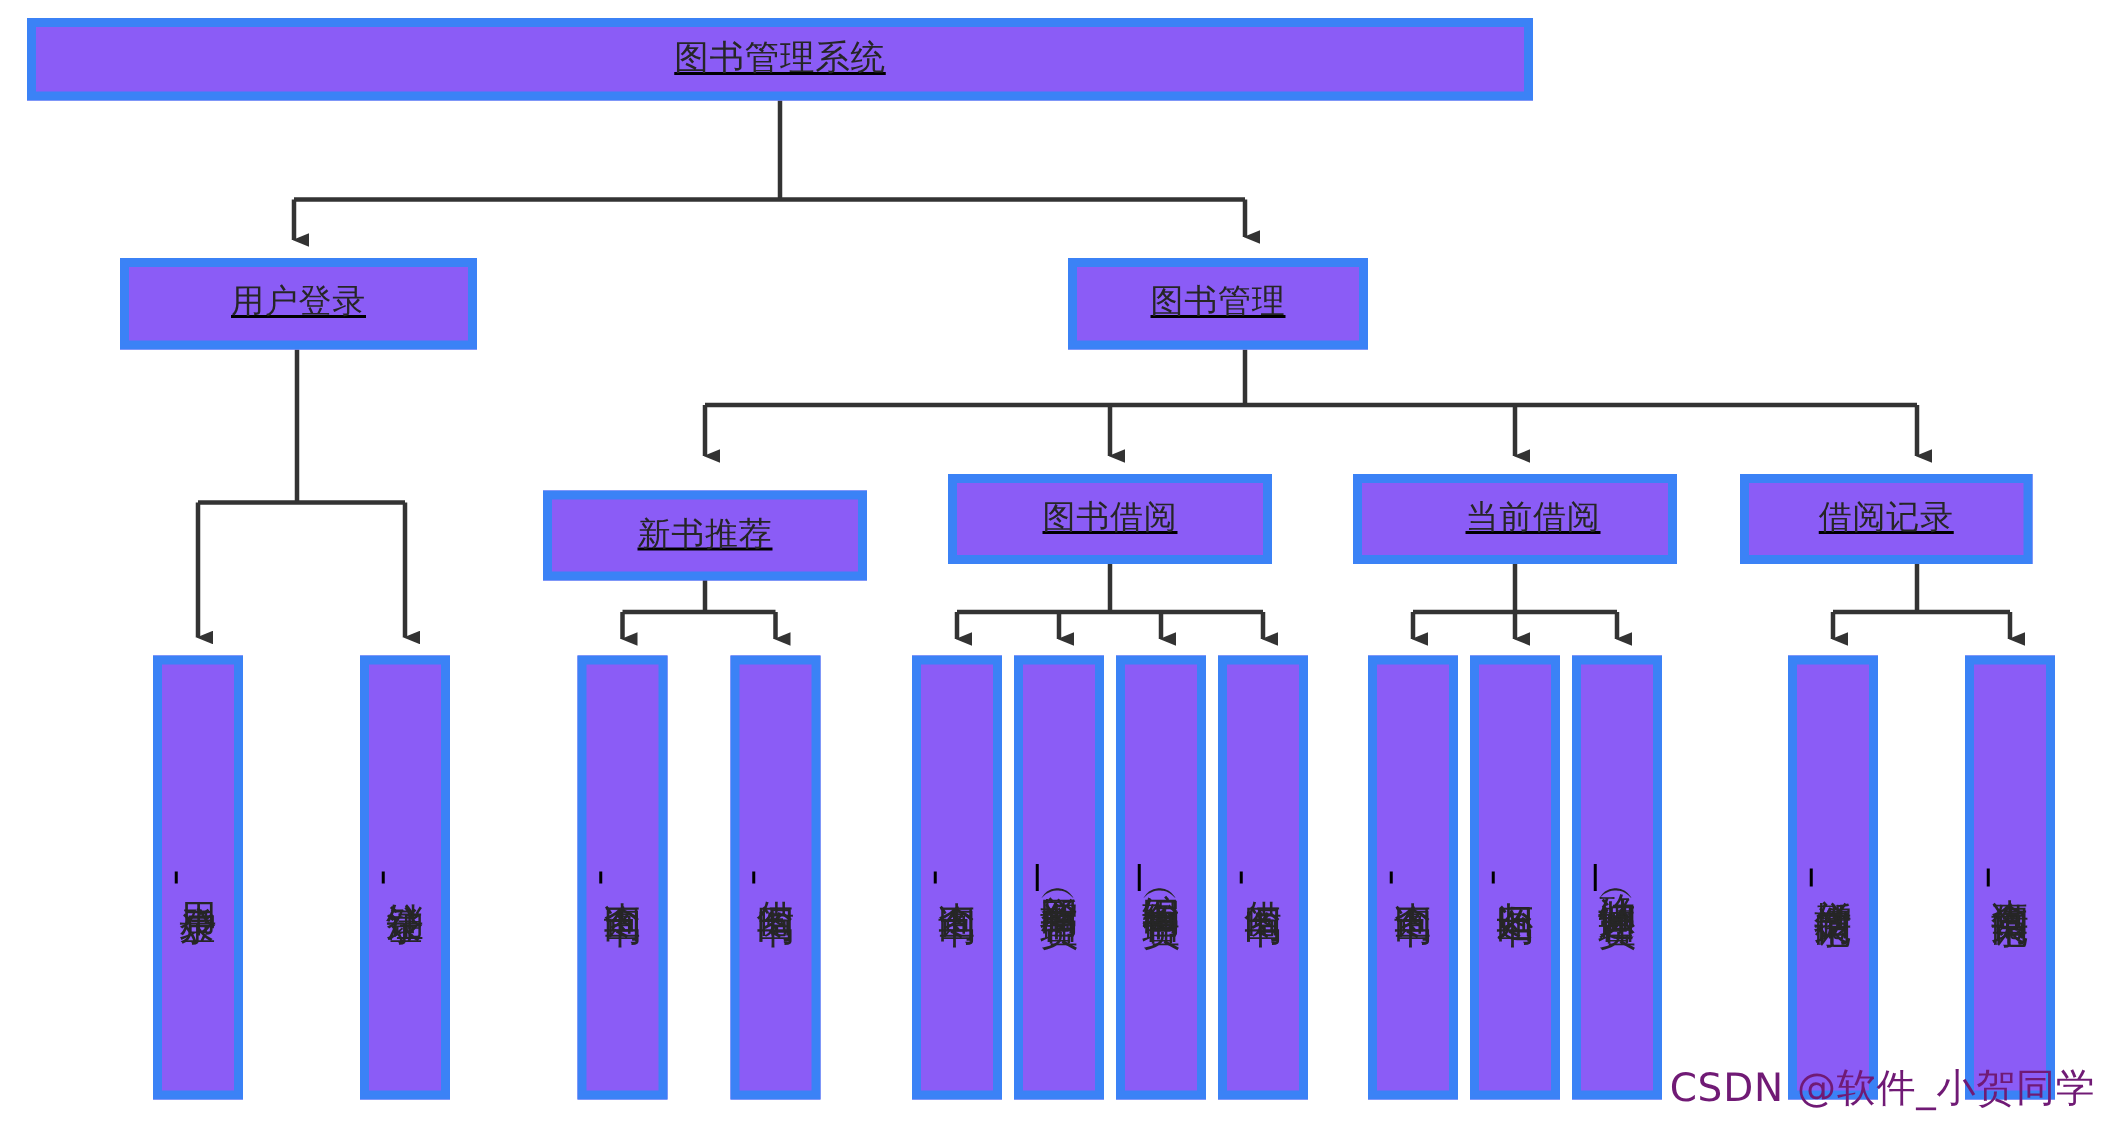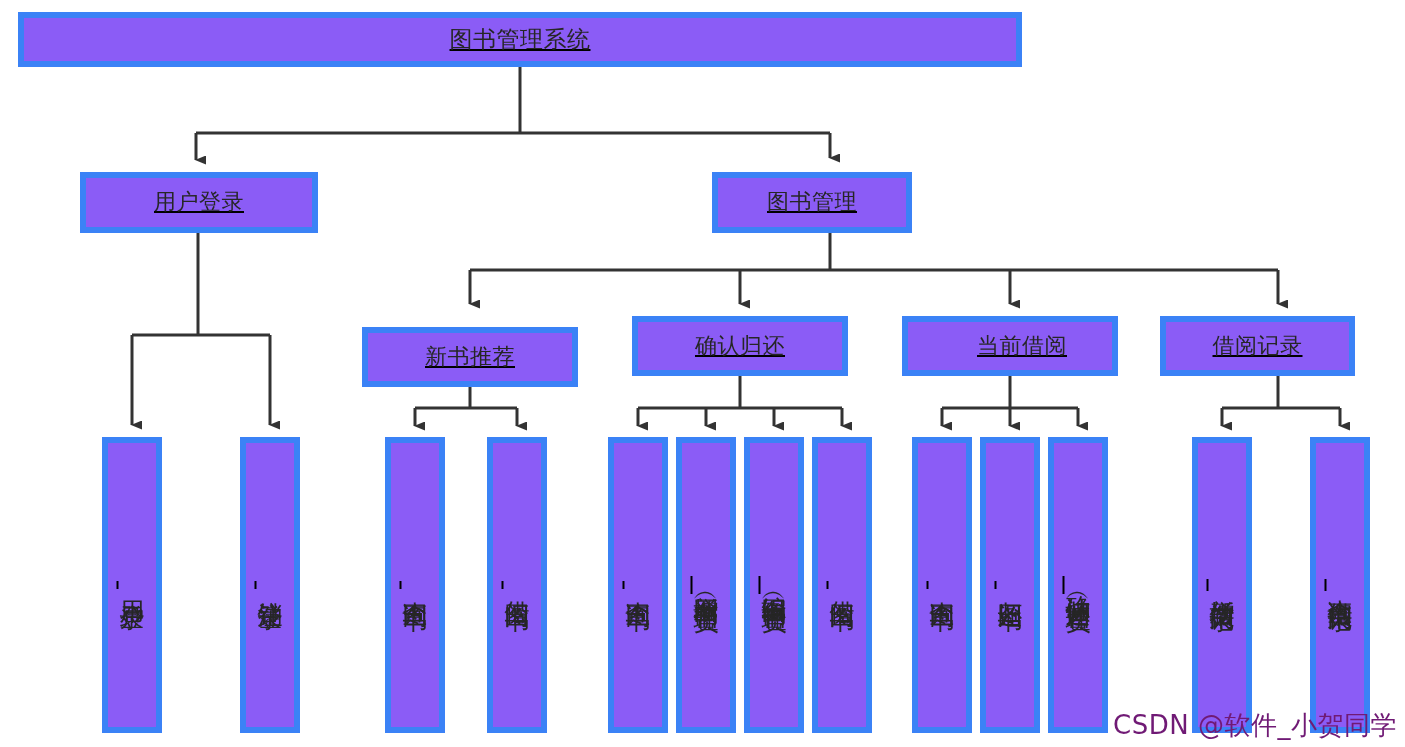--- a/index.html
+++ b/index.html
@@ -140,21 +140,21 @@
 
   <div class="node horizontal" style="left:712px; top:172px; width:200px; height:61px;">
     <span class="node-label">图书管理</span>
   </div>
 
   <div class="node horizontal" style="left:362px; top:316px; width:216px; height:60px;margin-top:11px;">
     <span class="node-label">新书推荐</span>
   </div>
 
   <div class="node horizontal" style="left:632px; top:316px; width:216px; height:60px;">
-    <span class="node-label">确认归还</span>
+    <span class="node-label">图书借阅</span>
   </div>
 
   <div class="node horizontal" style="left:902px; top:316px; width:216px; height:60px;padding-left:24px;">
     <span class="node-label">当前借阅</span>
   </div>
 
   <div class="node horizontal" style="left:1160px; top:316px; width:195px; height:60px;">
     <span class="node-label">借阅记录</span>
   </div>
 

